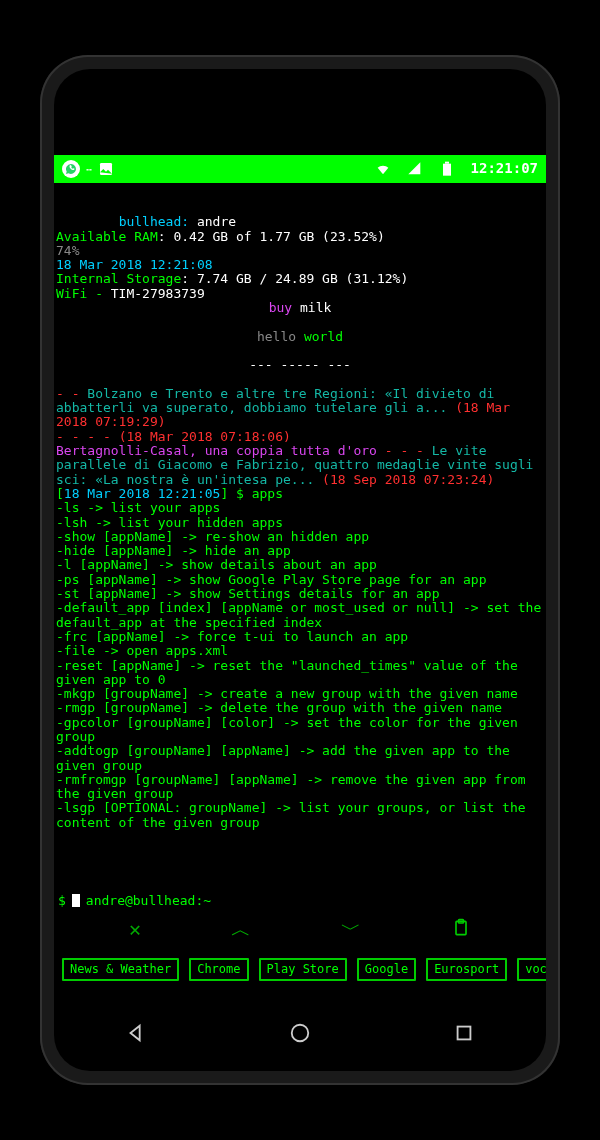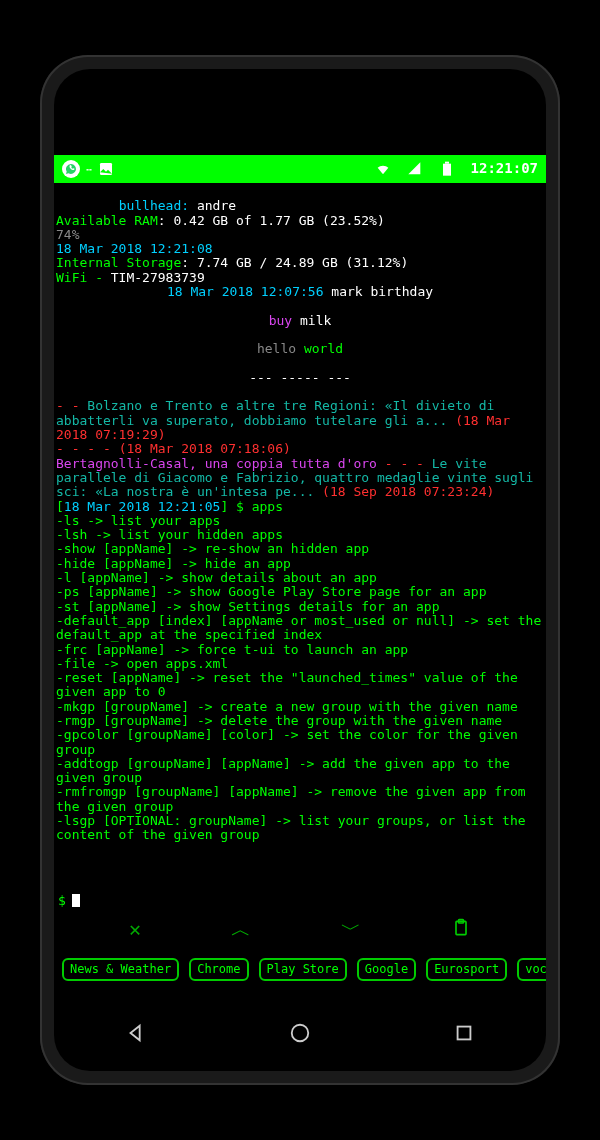--- a/index.html
+++ b/index.html
@@ -69,21 +69,21 @@
   color: #fff;
   font-size: 14px;
 }
 .status-left { display: flex; gap: 6px; align-items: center; }
 .status-right { margin-left: auto; display: flex; gap: 16px; align-items: center; color: #fff; font-weight: bold; }
 .icon-wa { width: 18px; height: 18px; border-radius: 50%; background: #fff; display: flex; align-items: center; justify-content: center; }
 .icon-wa svg { width: 12px; height: 12px; fill: #25d366; }
 .icon-sm { width: 16px; height: 16px; fill: #fff; }
 .terminal {
   flex: 1;
-  padding: 2px 2px;
+  padding: 18px 2px;
   background: #000;
   overflow: hidden;
   white-space: pre-wrap;
   word-break: break-word;
 }
 .line { display: block; }
 .c-white { color: #fff; }
 .c-green { color: #00ff00; }
 .c-cyan { color: #00d0ff; }
 .c-gray { color: #888; }
@@ -118,21 +118,21 @@
   gap: 10px;
   padding: 10px 8px 30px;
   overflow: hidden;
 }
 .app-chip {
   background: #000;
   border: 2px solid #00cc00;
   color: #00ff00;
   padding: 3px 6px;
   font-size: 12px;
-  border-radius: 6px;
+  border-radius: 1px;
   white-space: nowrap;
   cursor: pointer;
 }
 .nav-bar {
   position: absolute;
   bottom: 18px;
   left: 0; right: 0;
   height: 40px;
   display: flex;
   justify-content: space-around;
@@ -178,34 +178,34 @@
         </div>
       </div>
 
       <div class="terminal">
         <span class="c-cyan">bullhead:</span><span class="c-white"> andre</span>
 <span class="c-green">Available RAM</span><span class="c-white">: 0.42 GB of 1.77 GB (23.52%)</span>
 <span class="c-gray">74%</span>
 <span class="c-cyan">18 Mar 2018 12:21:08</span>
 <span class="c-green">Internal Storage</span><span class="c-white">: 7.74 GB / 24.89 GB (31.12%)</span>
 <span class="c-green">WiFi - </span><span class="c-white">TIM-27983739</span>
-<div class="center"><span class="c-cyan">18 Mar 2018 12:07:56</span><span class="c-white"> mark birthday</span></div>
 <div class="center"><span class="c-yellow">buy </span><span class="c-white">milk</span></div>
 <div class="center"><span class="c-gray">hello </span><span class="c-green">world</span></div>
 <div class="center c-white">--- ----- ---</div>
 <span class="c-red">- - </span><span class="c-purple">Bolzano e Trento e altre tre Regioni: «Il divieto di abbatterli va superato, dobbiamo tutelare gli a...</span><span class="c-red"> (18 Mar 2018 07:19:29)</span>
 <span class="c-red">- - - - </span><span class="c-red">(18 Mar 2018 07:18:06)</span>
 <span class="c-yellow">Bertagnolli-Casal, una coppia tutta d'oro</span><span class="c-red"> - - - </span><span class="c-purple">Le vite parallele di Giacomo e Fabrizio, quattro medaglie vinte sugli sci: «La nostra è un'intesa pe...</span><span class="c-red"> (18 Sep 2018 07:23:24)</span>
 <span class="c-green">[</span><span class="c-cyan">18 Mar 2018 12:21:05</span><span class="c-green">] $ apps</span>
 <div id="help-block" class="c-green"><span class="line">-ls -&gt; list your apps</span><span class="line">-lsh -&gt; list your hidden apps</span><span class="line">-show [appName] -&gt; re-show an hidden app</span><span class="line">-hide [appName] -&gt; hide an app</span><span class="line">-l [appName] -&gt; show details about an app</span><span class="line">-ps [appName] -&gt; show Google Play Store page for an app</span><span class="line">-st [appName] -&gt; show Settings details for an app</span><span class="line">-default_app [index] [appName or most_used or null] -&gt; set the default_app at the specified index</span><span class="line">-frc [appName] -&gt; force t-ui to launch an app</span><span class="line">-file -&gt; open apps.xml</span><span class="line">-reset [appName] -&gt; reset the "launched_times" value of the given app to 0</span><span class="line">-mkgp [groupName] -&gt; create a new group with the given name</span><span class="line">-rmgp [groupName] -&gt; delete the group with the given name</span><span class="line">-gpcolor [groupName] [color] -&gt; set the color for the given group</span><span class="line">-addtogp [groupName] [appName] -&gt; add the given app to the given group</span><span class="line">-rmfromgp [groupName] [appName] -&gt; remove the given app from the given group</span><span class="line">-lsgp [OPTIONAL: groupName] -&gt; list your groups, or list the content of the given group</span></div>
       </div>
 
       <div class="prompt-row">
         <span>$</span>
         <span class="cursor-box"></span>
+          <span class="prompt-input">andre@bullhead:~</span>
       </div>
 
       <div class="toolbar-icons">
         <span>✕</span>
         <span>︿</span>
         <span>﹀</span>
         <span>
           <svg width="20" height="20" viewBox="0 0 24 24" fill="none" stroke="#00cc00" stroke-width="2">
               <rect x="6" y="4" width="12" height="16" rx="1"></rect>
               <rect x="9" y="2" width="6" height="4" rx="1"></rect>

